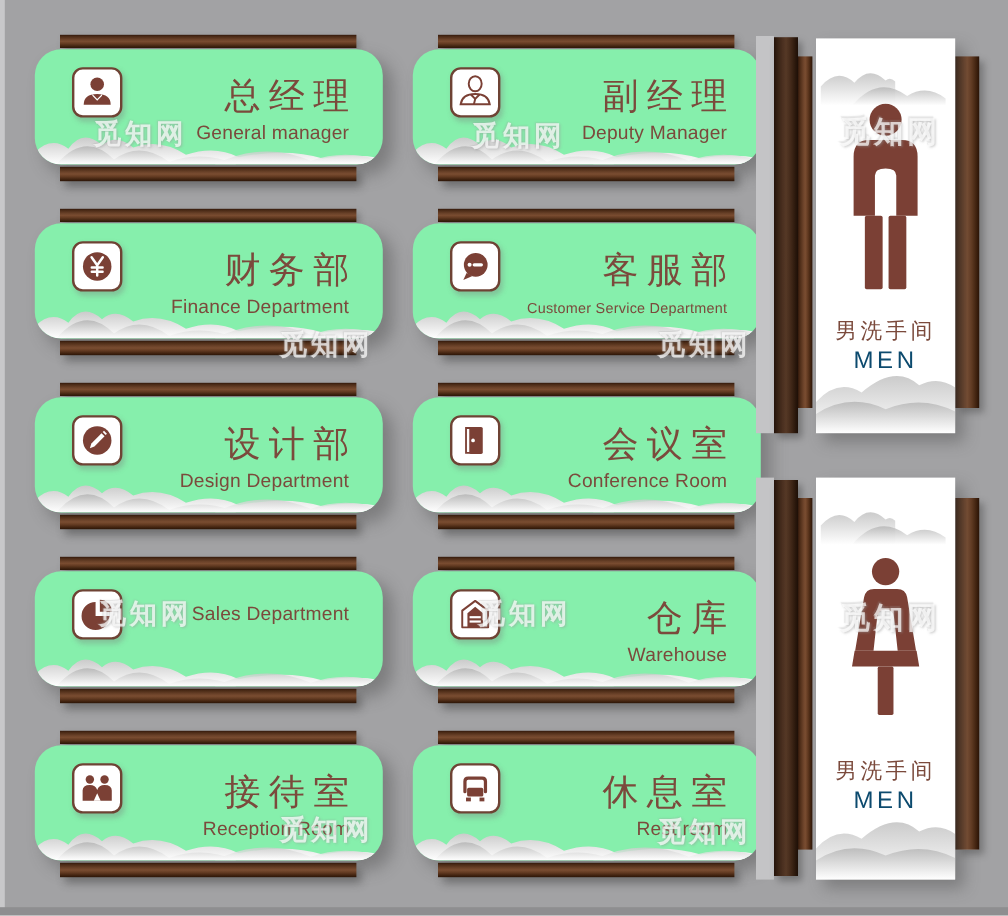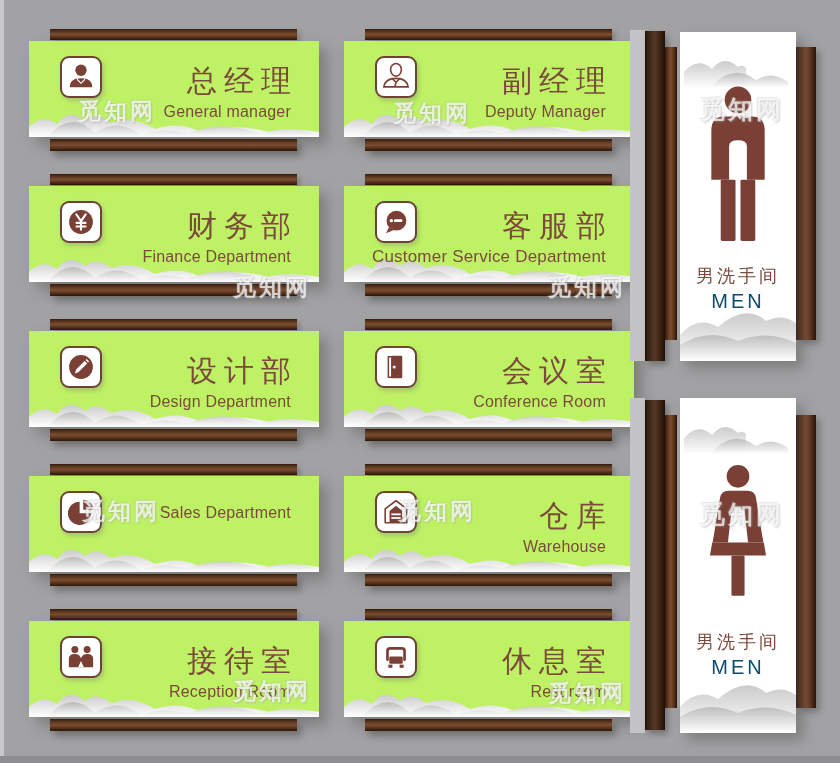--- a/index.html
+++ b/index.html
@@ -11,21 +11,21 @@
 
   
   .wood{background:linear-gradient(180deg,#33190c 0%,#4a2a16 12%,#6b4229 36%,#7a4d31 50%,#633b22 68%,#40220f 88%,#2b1508 100%);}
   .woodv{background:linear-gradient(90deg,#33190c 0%,#4a2a16 12%,#6b4229 36%,#7a4d31 50%,#633b22 68%,#40220f 88%,#2b1508 100%);}
   .darker{filter:brightness(.72) saturate(.9);}
 
   
   .unit{position:absolute;width:290px;height:122px;}
   .bar-top{position:absolute;left:21px;top:0;width:247px;height:11px;box-shadow:3px 3px 5px rgba(70,70,70,.35);}
   .bar-bottom{position:absolute;left:21px;top:110px;width:247px;height:12px;box-shadow:4px 5px 7px rgba(60,60,60,.45);}
-  .panel{position:absolute;left:0;top:12px;width:290px;height:96px;background:#bef264;box-shadow:8px 8px 13px rgba(70,70,70,.4);overflow:hidden;}
+  .panel{position:absolute;left:0;top:12px;width:290px;height:96px;background:#86efac;box-shadow:8px 8px 13px rgba(70,70,70,.4);overflow:hidden;border-radius:22px;}
   .mtn{position:absolute;left:0;bottom:0;width:100%;height:46px;}
   .icon-box{position:absolute;left:31px;top:15px;width:42px;height:42px;background:#fff;border:2px solid #6e4334;border-radius:9px;box-sizing:border-box;box-shadow:2px 3px 4px rgba(120,120,120,.35);}
   .icon-box svg{position:absolute;left:1px;top:1px;width:36px;height:36px;}
   .txt{position:absolute;right:28px;top:23px;text-align:right;color:#7b4a3c;}
   .zh{font-size:30px;line-height:34px;letter-spacing:7px;margin-right:-7px;font-weight:500;white-space:nowrap;}
   .en{font-size:16px;line-height:18px;margin-top:5px;letter-spacing:.2px;white-space:nowrap;}
 
   
   .vunit{position:absolute;left:630px;width:186px;height:337px;padding-left:33px;}
   .vstrip{position:absolute;left:0;top:2px;width:15px;height:331px;background:#c4c4c6;}
@@ -192,21 +192,21 @@
       <svg class="mtn">
           <use href="#mtn-card"></use>
         </svg>
       <div class="icon-box">
           <svg>
             <use href="#i-service" xlink:href="#i-service"></use>
           </svg>
         </div>
       <div class="txt">
         <div class="zh">客服部</div>
-        <div class="en" style="font-size:17px">Customer Service Department</div>
+        <div class="en" style="font-size:12px">Customer Service Department</div>
       </div>
     </div>
     <div class="wood bar-bottom"></div>
   </div>
 
   <div class="unit" style="left:29px;top:319px">
     <div class="wood bar-top"></div>
     <div class="panel">
       <svg class="mtn">
           <use href="#mtn-card"></use>

